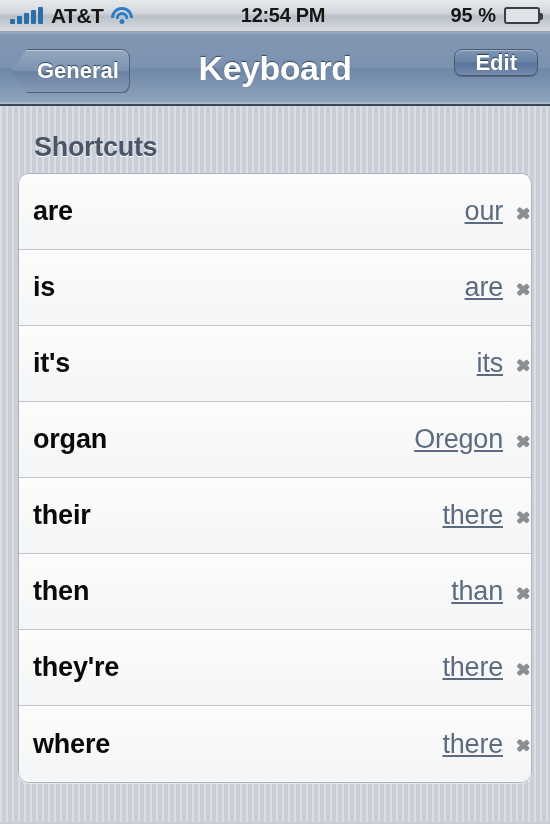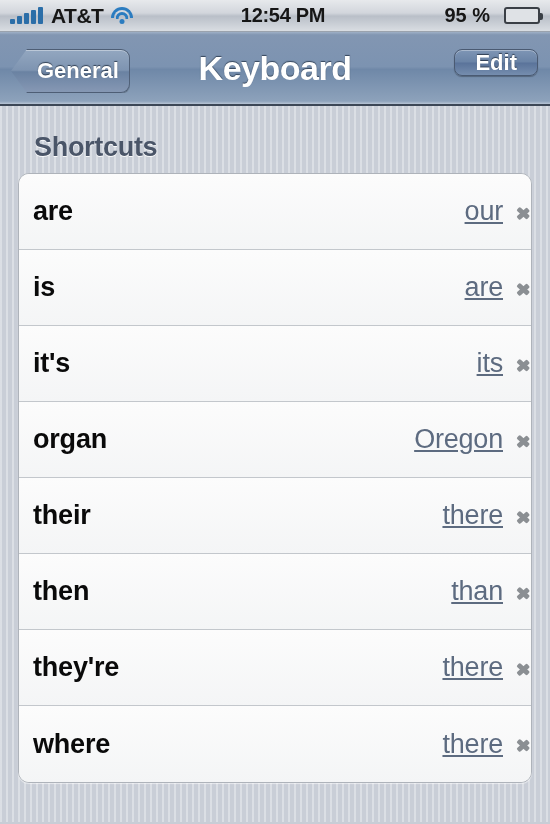--- a/index.html
+++ b/index.html
@@ -19,21 +19,21 @@
     border-bottom:1px solid #9aa2ad;
     display:flex; align-items:center;
     padding:0 10px;
     font-size:20px; font-weight:bold; color:#161616;
   }
   .sb-left { display:flex; align-items:center; gap:8px; }
   .sb-center {
     position:absolute; left:16px; right:0; text-align:center;
     font-size:20px; font-weight:bold; letter-spacing:-0.3px;
   }
-  .sb-right { margin-left:auto; display:flex; align-items:center; gap:14px; z-index:2;}
+  .sb-right { margin-left:auto; display:flex; align-items:center; gap:8px; z-index:2;}
   .bars { display:flex; align-items:flex-end; gap:2px; height:16px; }
   .bars i { display:block; width:5px; background:#2b6ea8; border-radius:1px; }
   .bars i:nth-child(1){height:5px;}
   .bars i:nth-child(2){height:8px;}
   .bars i:nth-child(3){height:11px;}
   .bars i:nth-child(4){height:14px;}
   .bars i:nth-child(5){height:17px;}
   .carrier { font-size:21px; font-weight:bold; letter-spacing:-0.5px; }
   .wifi { width:22px; height:17px; position:relative; }
   .wifi span {

